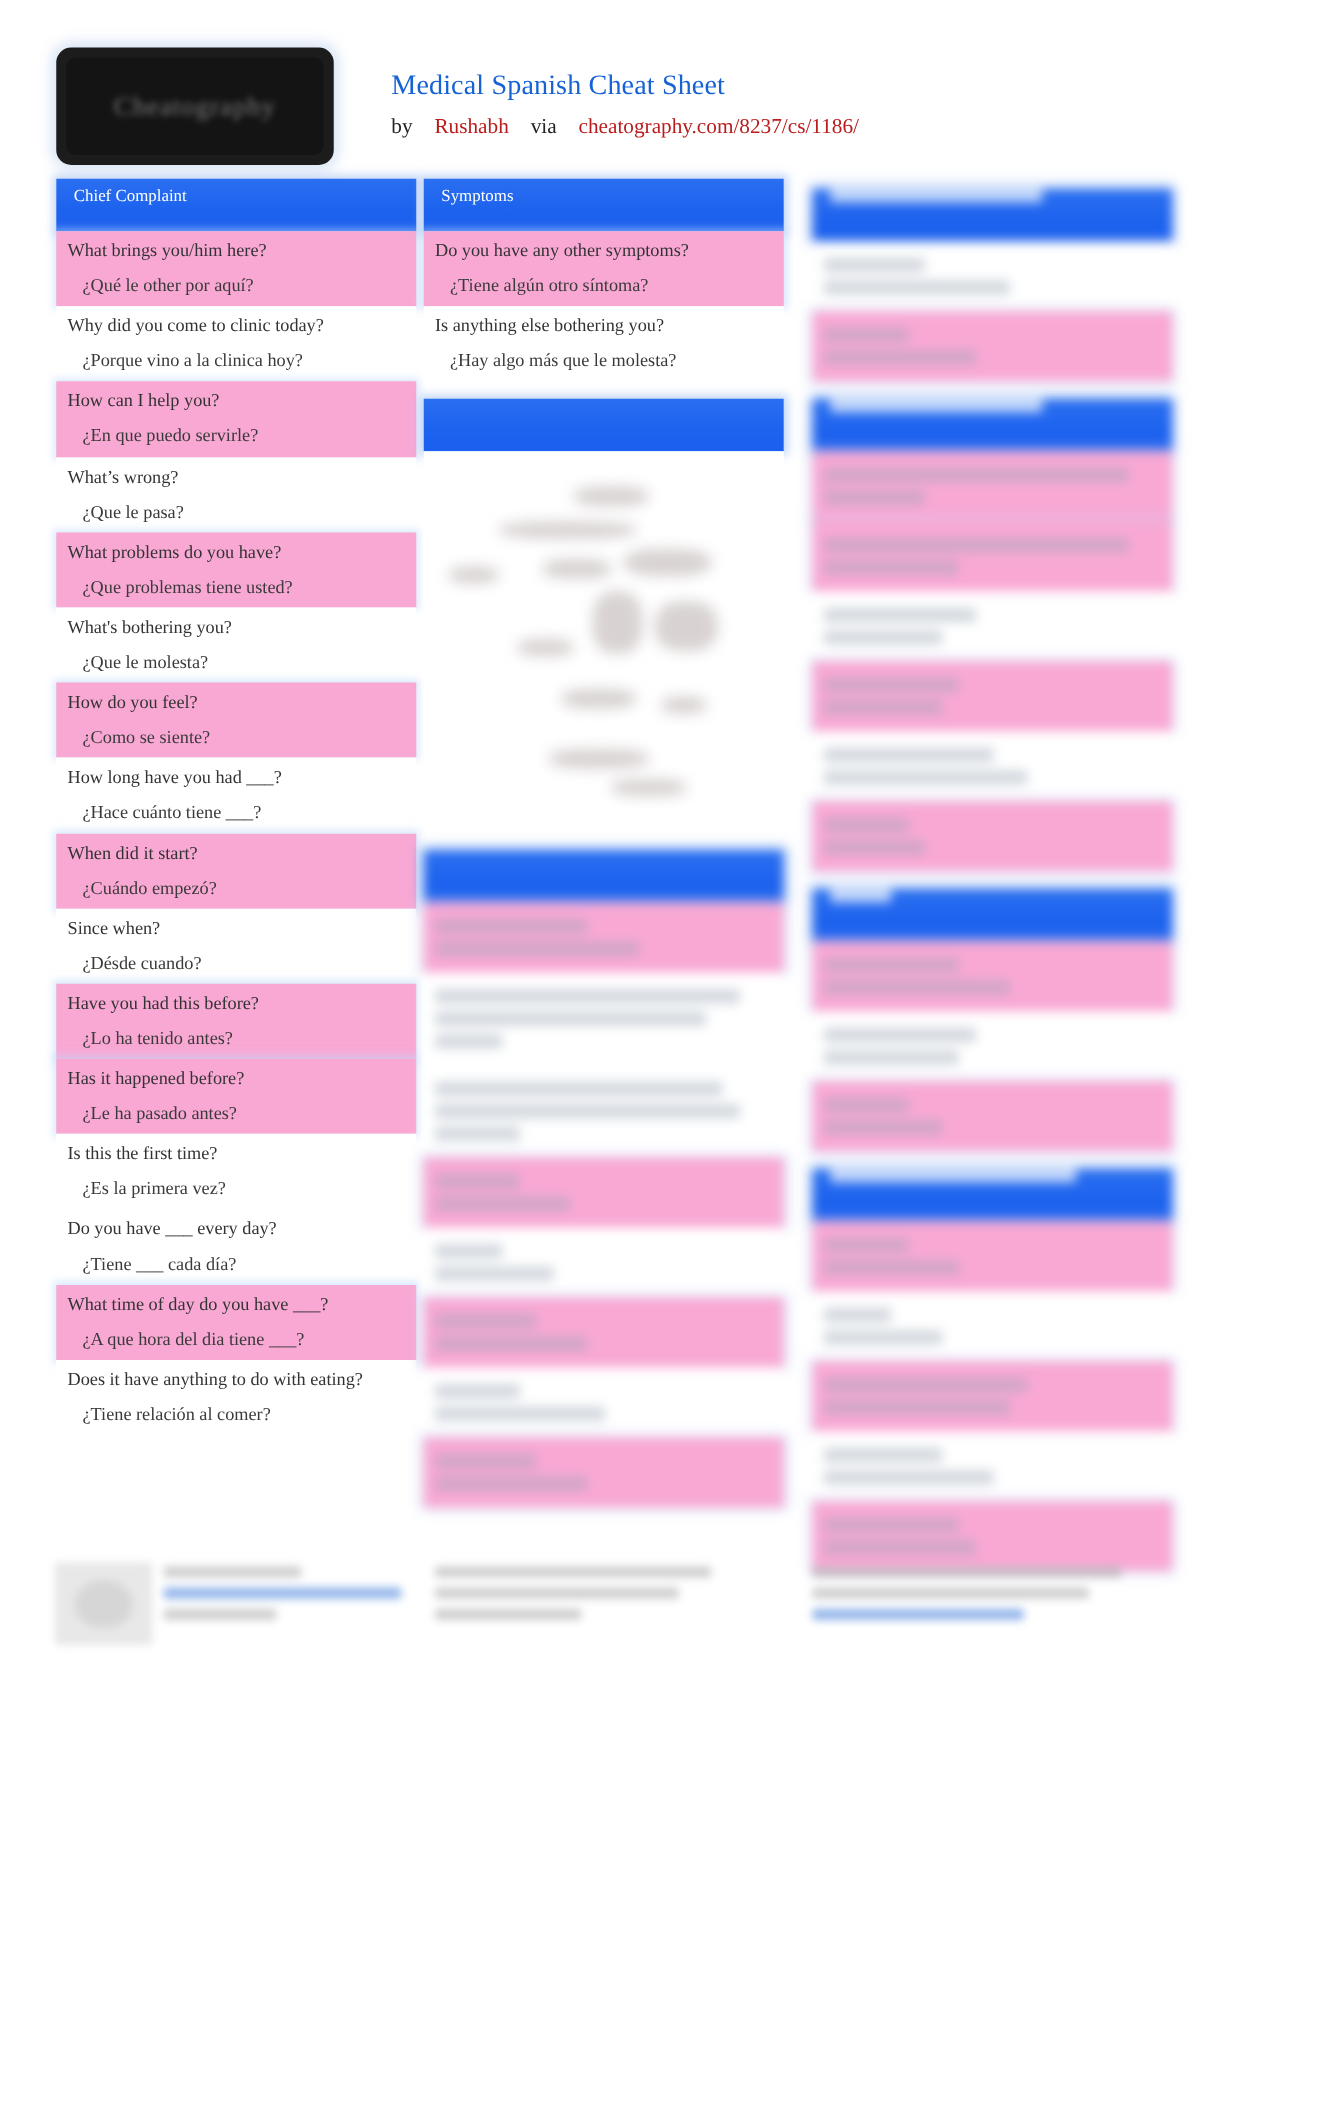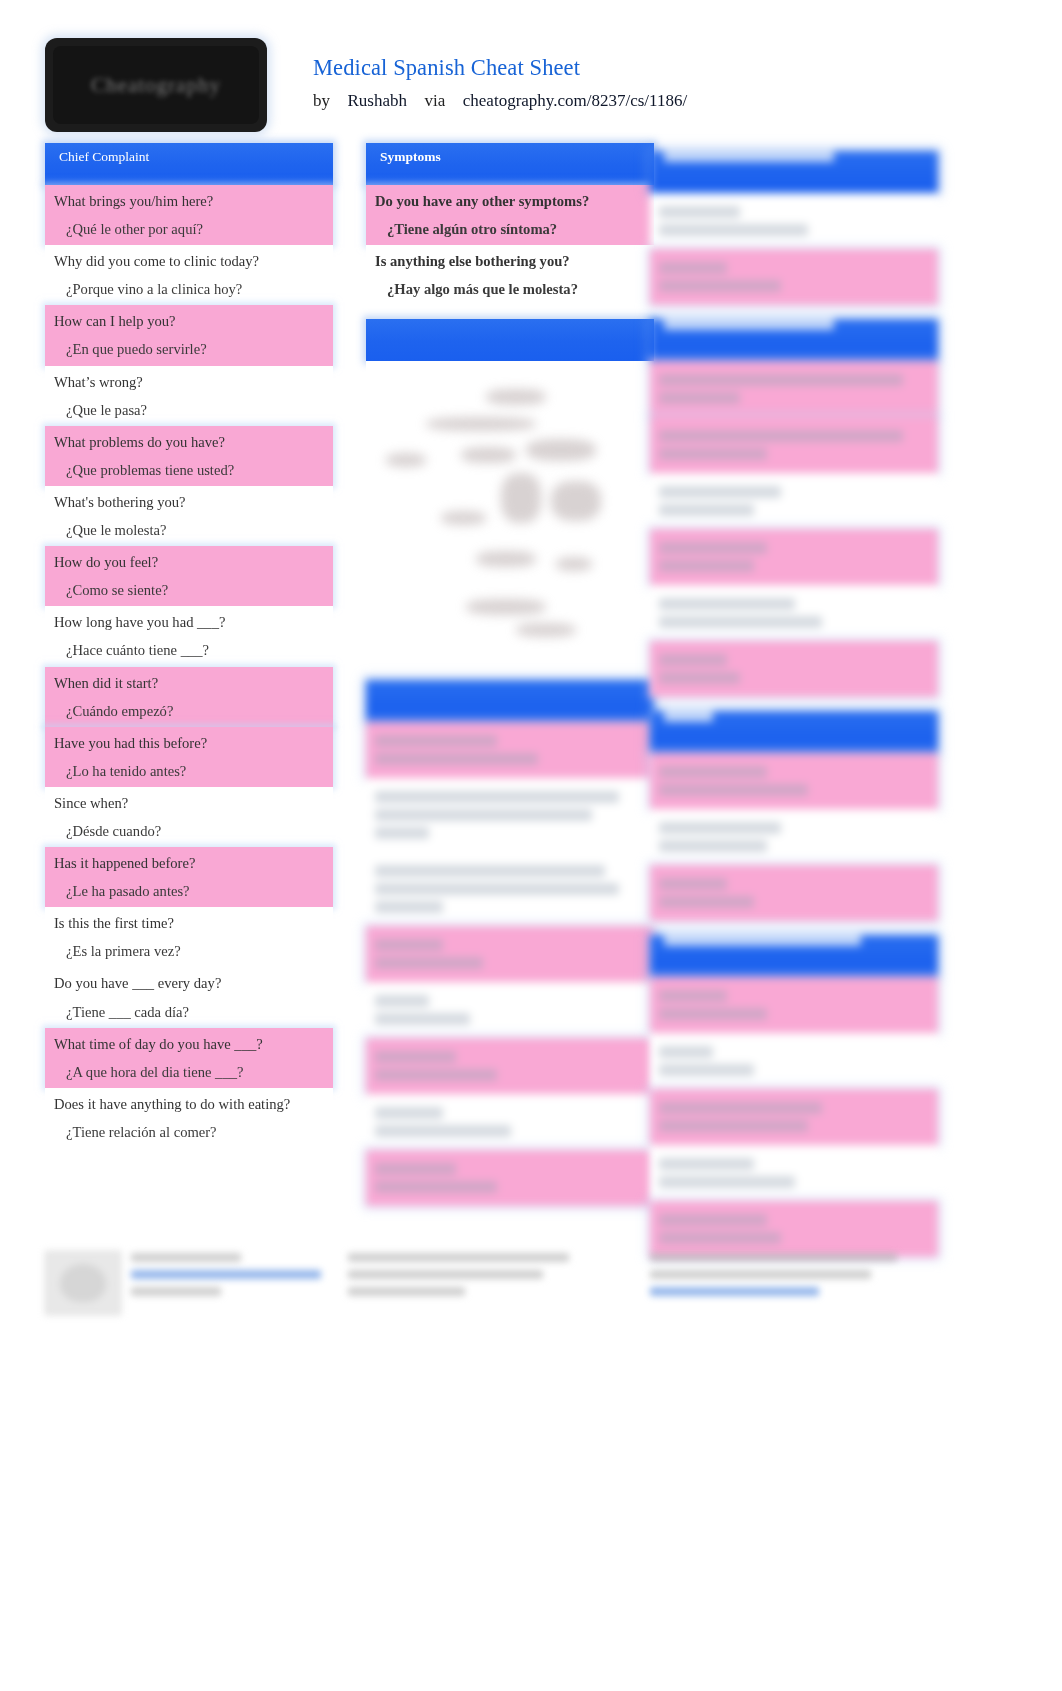--- a/index.html
+++ b/index.html
@@ -29,28 +29,28 @@
     color:#8d8d8d;font-family:"Liberation Serif",serif;
     font-size:21px;letter-spacing:1px;
     filter:blur(2.6px);opacity:.85;
   }
   .title-block{position:absolute;left:244px;top:18px;margin-left:24px;}
   .sheet-title{
     font-size:22.5px;color:#1763d6;font-weight:400;
     letter-spacing:.1px;line-height:1.1;
   }
   .byline{font-size:17px;color:#222;margin-top:11px;line-height:1.1;}
-  .byline .lnk{color:#0f172a;}
+  .byline .lnk{color:#b91c1c;}
   .byline .sep{display:inline-block;width:9px;}
 
   
   .columns{position:absolute;left:45px;top:143px;width:960px;}
   .col{position:absolute;top:0;width:288px;}
   .col1{left:0;}
-  .col2{left:321px;font-weight:bold;}
+  .col2{left:294px;}
   .col3{left:605px;}
 
   .block{margin-bottom:14px;}
   .block-head{
     height:42px;line-height:27px;
     background:linear-gradient(180deg,#2a6ff0 0%,#1e63ee 55%,#1a5fee 100%);
     color:#fff;font-size:13.5px;padding-left:14px;
     box-shadow:0 0 7px 3px rgba(120,165,235,.45);
     position:relative;
   }
@@ -163,27 +163,27 @@
             <div class="es">¿Como se siente?</div>
           </div>
           <div class="row plain">
             <div class="en">How long have you had ___?</div>
             <div class="es">¿Hace cuánto tiene ___?</div>
           </div>
           <div class="row alt">
             <div class="en">When did it start?</div>
             <div class="es">¿Cuándo empezó?</div>
           </div>
+          <div class="row plain">
+            <div class="en">Since when?</div>
+            <div class="es">¿Désde cuando?</div>
+          </div>
           <div class="row alt">
             <div class="en">Have you had this before?</div>
             <div class="es">¿Lo ha tenido antes?</div>
-          </div>
-          <div class="row plain">
-            <div class="en">Since when?</div>
-            <div class="es">¿Désde cuando?</div>
           </div>
           <div class="row alt">
             <div class="en">Has it happened before?</div>
             <div class="es">¿Le ha pasado antes?</div>
           </div>
           <div class="row plain">
             <div class="en">Is this the first time?</div>
             <div class="es">¿Es la primera vez?</div>
           </div>
           <div class="row plain">

